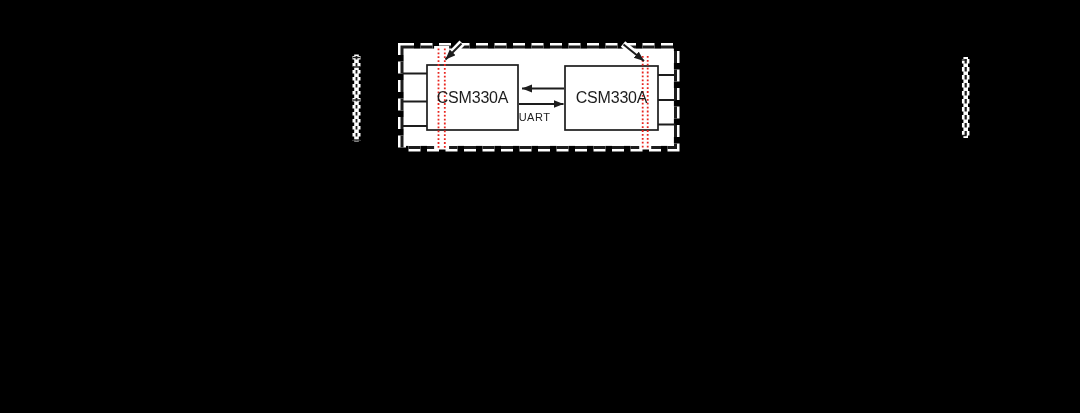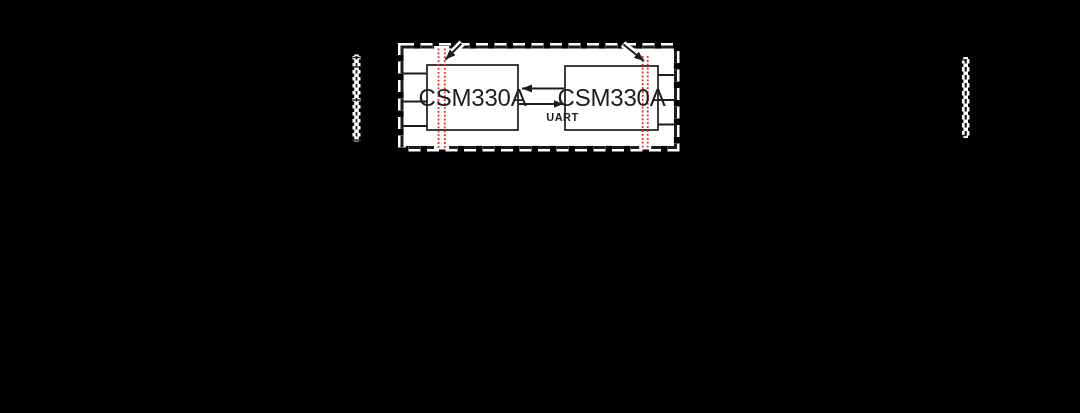--- a/index.html
+++ b/index.html
@@ -30,34 +30,34 @@
   .f-panel{ fill: var(--panel-fill, #fff); }
   .f-ink  { fill: var(--line, #1d1d1d); }
 
   
   .module-label {
     position: absolute;
     display: flex;
     align-items: center;
     justify-content: center;
     color: var(--line, #1d1d1d);
-    font-size: 24px;
+    font-size: 16px;
     letter-spacing: -0.2px;
     white-space: nowrap;
     pointer-events: none;
   }
   .module-label.left  { left: 427px; top: 65px; width: 91px; height: 65px; }
   .module-label.right { left: 565px; top: 66px; width: 93px; height: 64px; }
   .bus-label {
     position: absolute;
-    left: 546px; top: 110px; width: 33px; height: 14px;
+    left: 518px; top: 110px; width: 33px; height: 14px;
     display: flex; align-items: center; justify-content: center;
     color: var(--line, #1d1d1d);
     font-size: 11px;
-    font-weight: bold;
+    font-weight: normal;
     letter-spacing: 0.5px;
     white-space: nowrap;
     pointer-events: none;
   }
 </style>
 </head>
 <body>
 
 <div class="stage">
 

